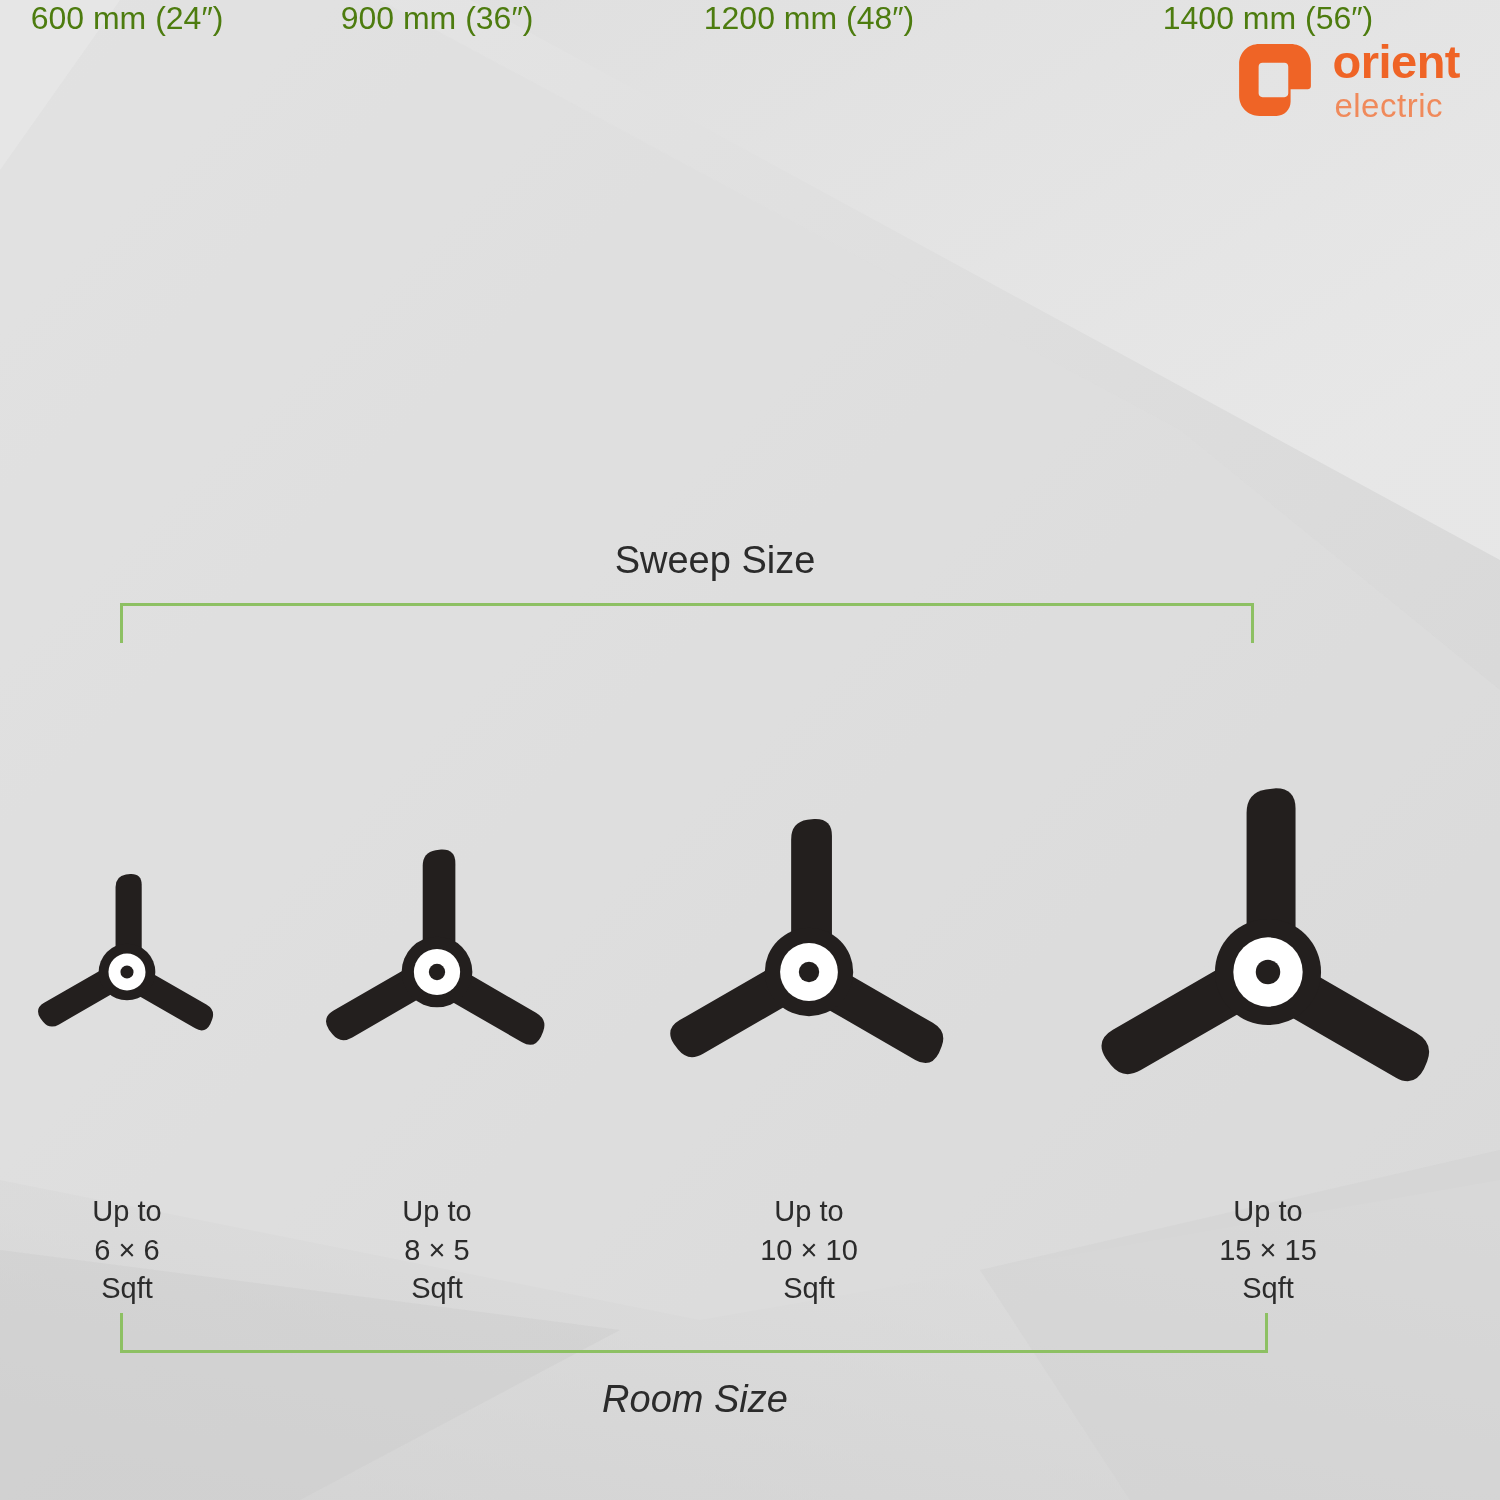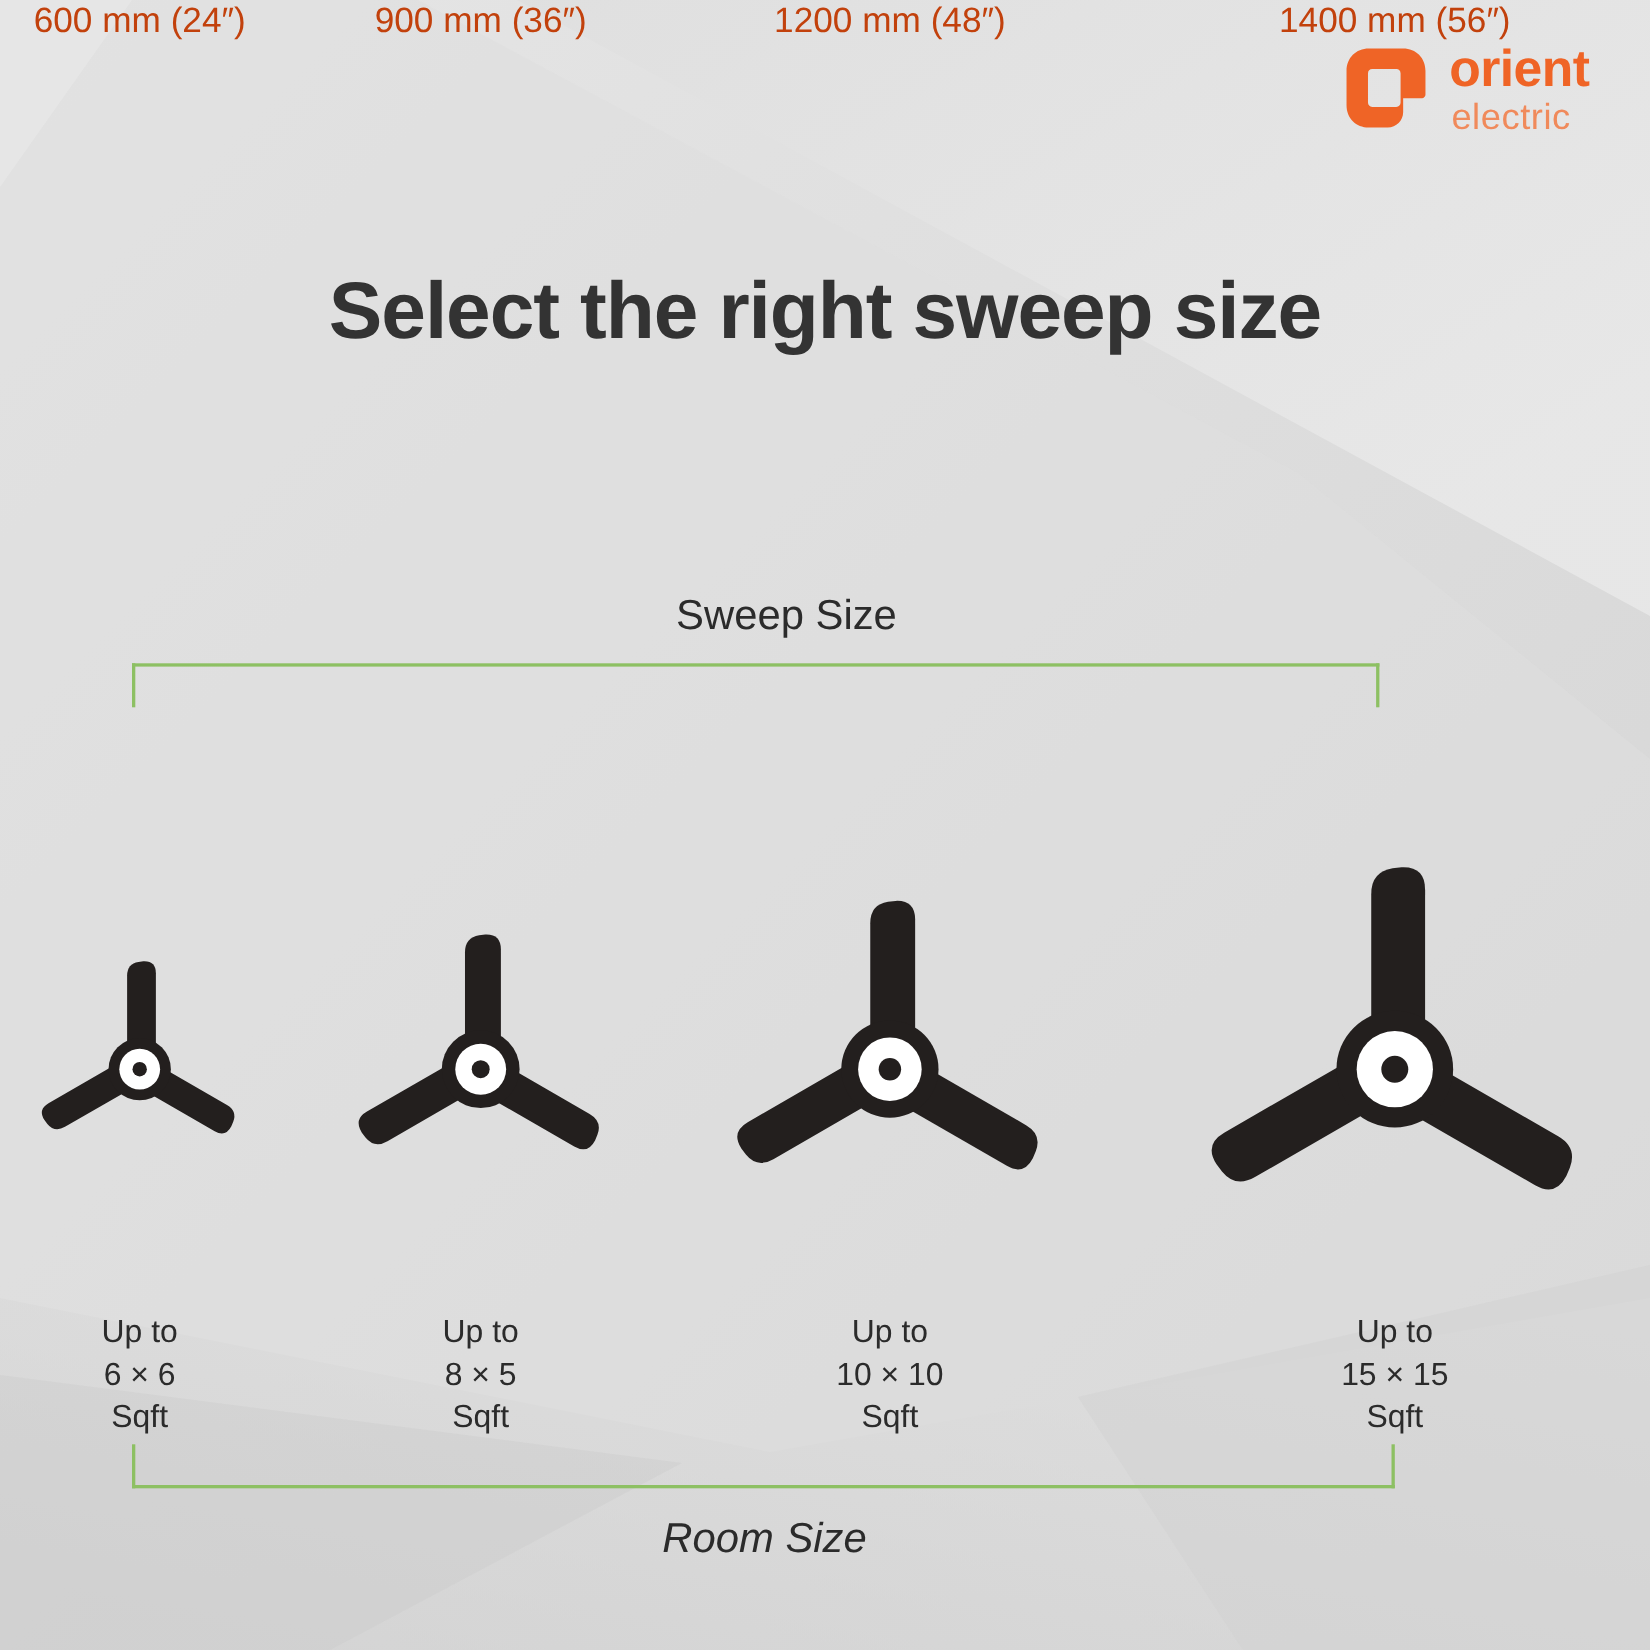--- a/index.html
+++ b/index.html
@@ -10,21 +10,21 @@
     position:relative;
     overflow:hidden;
     color:#2b2b2b;
   }
 
   
   #bg { position:absolute; inset:0; z-index:0; }
 
   
   .logo-wrap{
-    position:absolute; top:38px; right:55px;
+    position:absolute; top:38px; right:40px;
     display:flex; align-items:center; gap:18px; z-index:5;
   }
   .logo-mark{ width:78px; height:78px; flex:0 0 78px; }
   .logo-text{ display:flex; flex-direction:column; line-height:1; }
   .logo-orient{
     font-size:47px; font-weight:bold; color:#EF6426;
     letter-spacing:-0.5px;
   }
   .logo-electric{
     font-size:33px; color:#F08A5B; letter-spacing:0.5px;
@@ -70,21 +70,21 @@
   
   .room-footer{
     position:absolute; top:1378px; left:0; width:1390px;
     text-align:center; font-size:38px; color:#2b2b2b; z-index:5;font-style:italic;
   }
 
   
   .col{ position:absolute; z-index:5; }
   .col .sweep-label{
     position:absolute; top:0; left:50%; transform:translateX(-50%);
-    white-space:nowrap; font-size:32px; color:#c2410c;
+    white-space:nowrap; font-size:32px; color:#4d7c0f;
   }
   .col .room-label{
     position:absolute; left:50%; transform:translateX(-50%);
     white-space:nowrap; text-align:center;
     font-size:29px; line-height:1.33; color:#2b2b2b;
   }
   .col .fan{
     position:absolute; left:50%; transform:translateX(-50%);
   }
 
@@ -131,21 +131,20 @@
              M34 28 C31 28 29 30 29 33 V67 C29 70 31 72 34 72
              H62 C65 72 67 70 67 67 V33 C67 30 65 28 62 28 Z" fill="#EF6426" fill-rule="evenodd"></path>
   </svg>
   <div class="logo-text">
     <span class="logo-orient">orient</span>
     <span class="logo-electric">electric</span>
   </div>
 </div>
 
 <div class="title">
-  <div>Select the right sweep size</div>
 </div>
 
 <div class="sweep-header">Sweep Size</div>
 
 <div class="bracket" id="bracket-top">
   <div class="hline"></div>
   <div class="tick l"></div>
   <div class="tick r"></div>
 </div>
 

